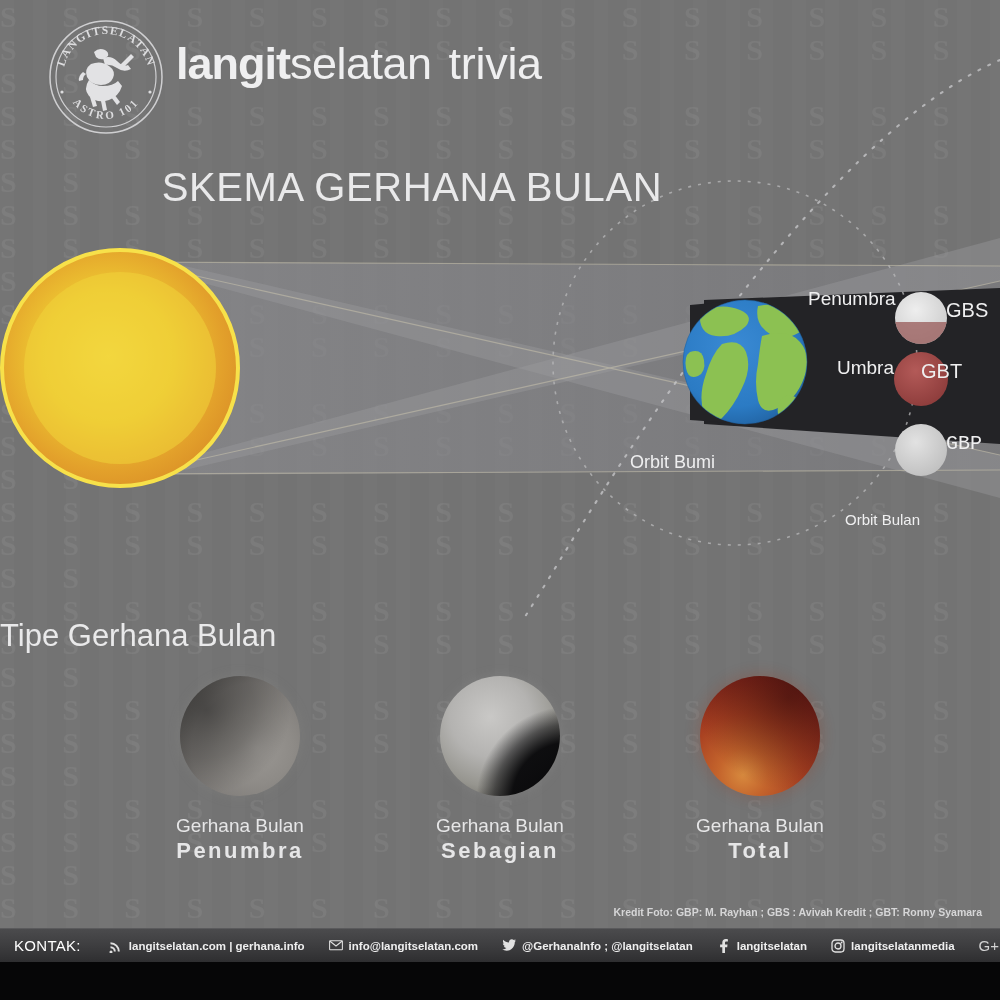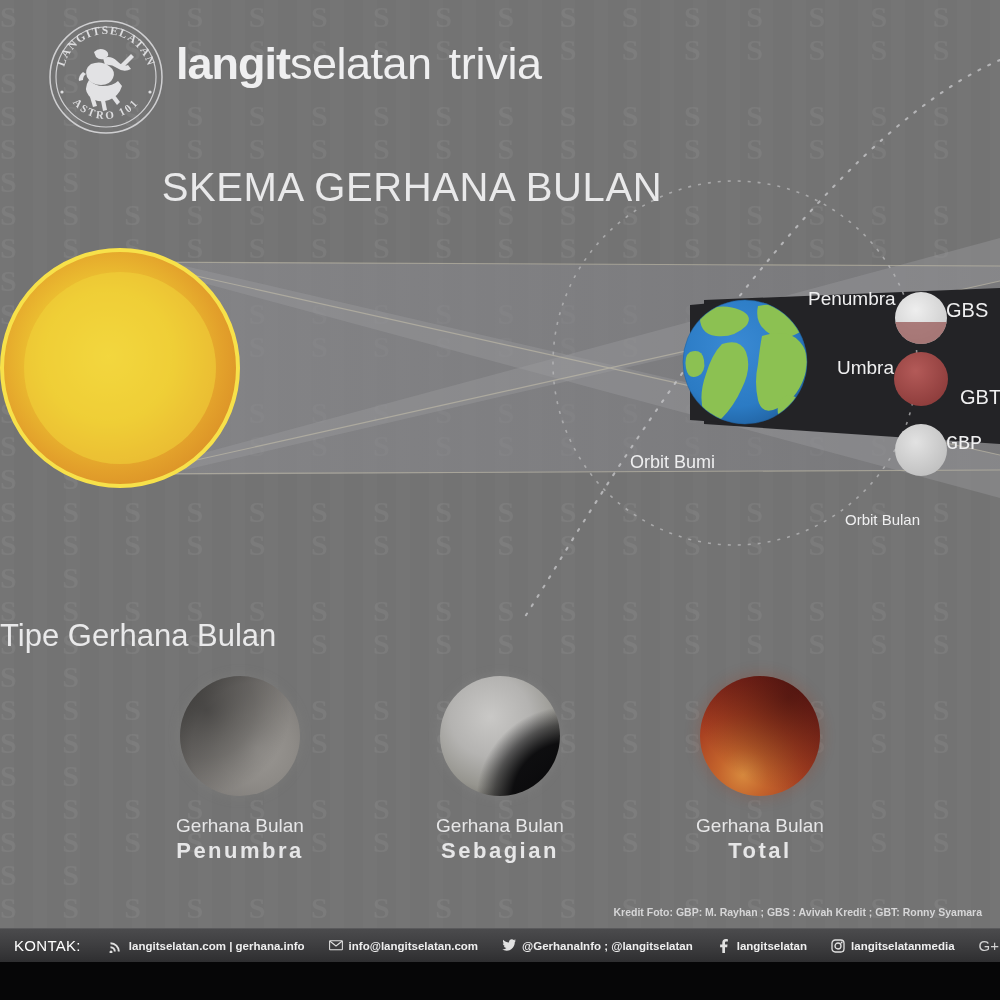--- a/index.html
+++ b/index.html
@@ -60,21 +60,21 @@
   #diagram{position:absolute;left:0;top:0;width:1000px;height:620px;z-index:10;}
 
   
   .dlabel{
     position:absolute;z-index:26;color:#efeff0;white-space:nowrap;
     font-weight:400;
   }
   #lbl-penumbra{left:808px;top:288px;font-size:19px;}
   #lbl-umbra{left:837px;top:357px;font-size:19px;}
   #lbl-gbs{left:946px;top:299px;font-size:20px;}
-  #lbl-gbt{left:960px;top:360px;font-size:20px;margin-top:26px;}
+  #lbl-gbt{left:921px;top:360px;font-size:20px;}
   #lbl-gbp{left:946px;top:432px;font-size:20px;font-family:Liberation Mono, monospace;}
   #lbl-orbit-bumi{left:630px;top:452px;font-size:18px;}
   #lbl-orbit-bulan{left:845px;top:511px;font-size:15px;}
 
   
   #types-title{
     position:absolute;left:0;top:618px;width:1000px;z-index:26;
     font-size:31px;font-weight:400;color:#e9e9ea;
   }
   #types{

